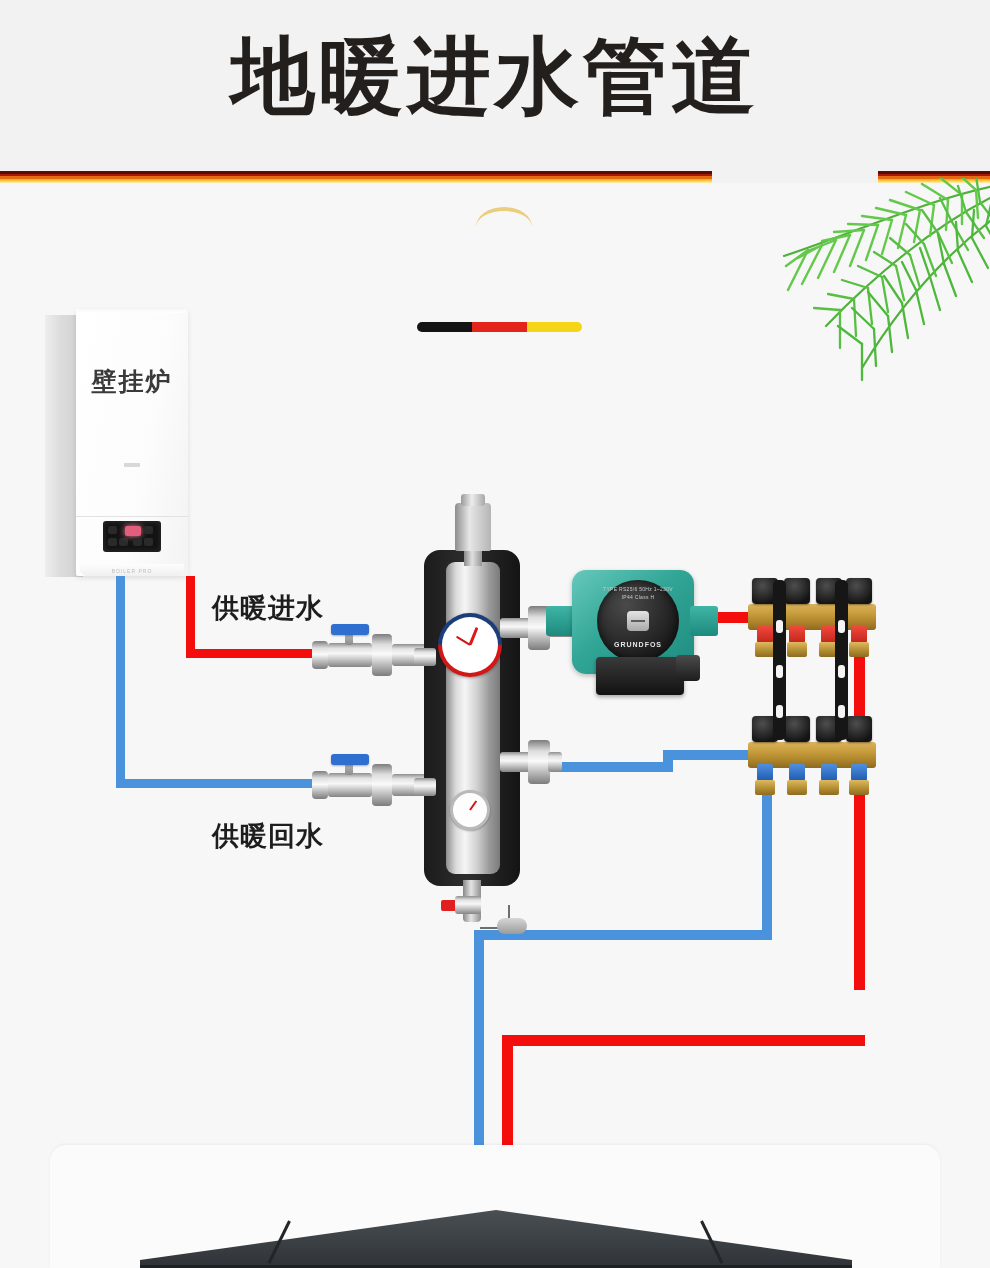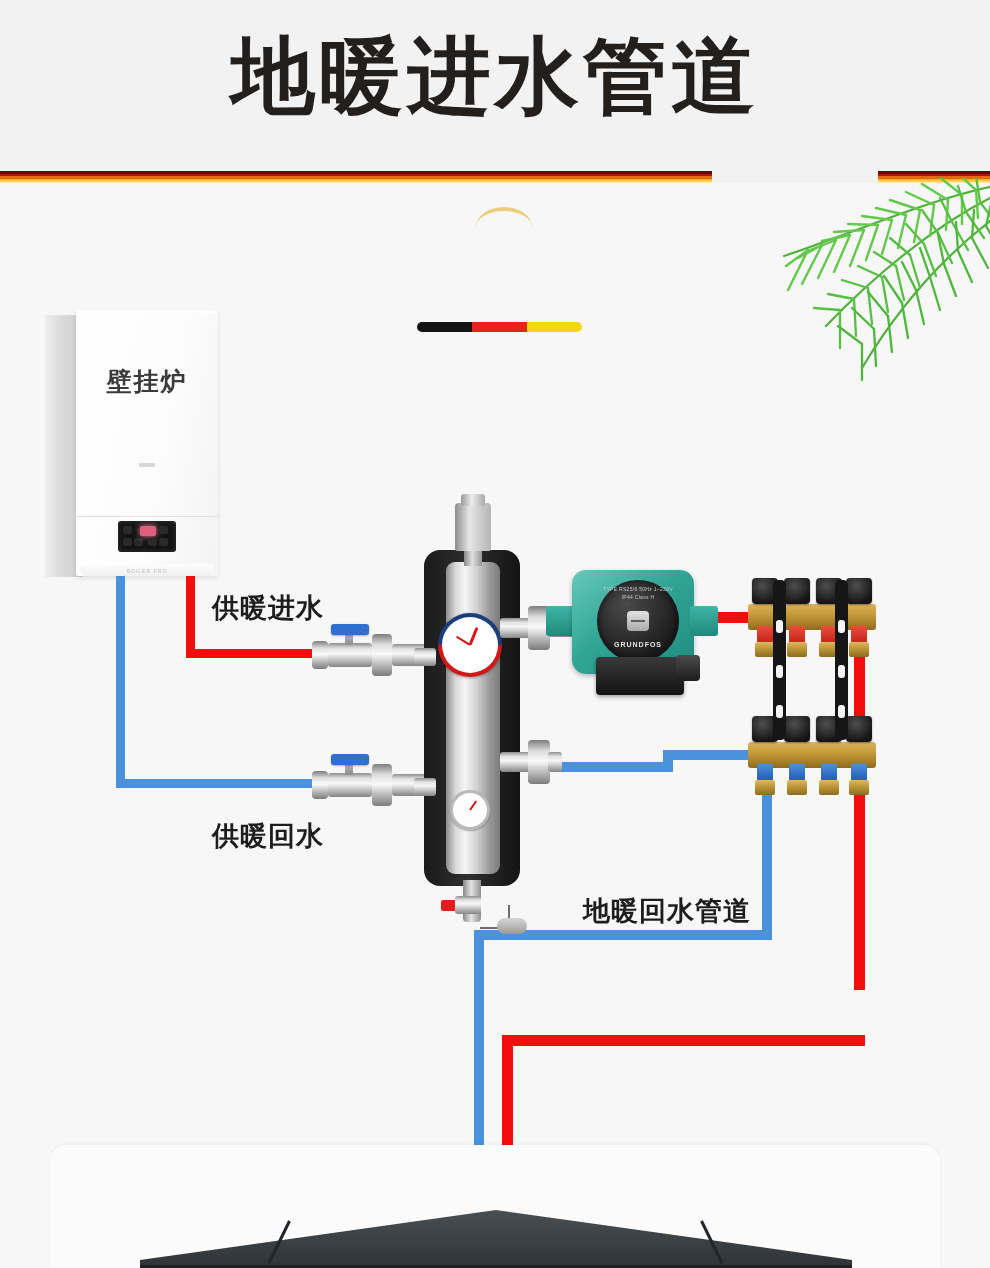--- a/index.html
+++ b/index.html
@@ -54,21 +54,20 @@
   
   .boiler-shadow{
     position:absolute;left:45px;top:315px;width:38px;height:262px;
     background:linear-gradient(90deg,#eeeeee 0%,#dcdcdc 40%,#cfcfcf 100%);
   }
   .boiler{
     position:absolute;left:76px;top:309px;width:112px;height:267px;
     background:linear-gradient(100deg,#ffffff 0%,#fcfcfc 60%,#f3f3f3 100%);
     border-radius:3px 3px 2px 2px;
     box-shadow:0 2px 5px rgba(0,0,0,.10);
-    padding-left:30px;
   }
   .boiler:before{
     content:"";position:absolute;left:2px;top:0;right:2px;height:4px;
     background:linear-gradient(180deg,#f7f7f7,#ffffff);border-radius:3px 3px 0 0;
   }
   .boiler-body-line{position:absolute;left:0;right:0;top:207px;height:1px;background:#e2e2e2;}
   .boiler-label{
     position:absolute;left:0;right:0;top:56px;text-align:center;
     font-size:25px;color:#3a3a3a;font-weight:700;letter-spacing:2px;
   }
@@ -355,21 +354,20 @@
   <div class="pipe blue" style="left:474px;top:930px;width:10px;height:222px;"></div>
   <div class="pipe blue" style="left:474px;top:1140px;width:10px;height:86px;"></div>
 
   <div class="pipe red" style="left:854px;top:612px;width:11px;height:378px;"></div>
   <div class="pipe red" style="left:502px;top:1035px;width:363px;height:11px;"></div>
   <div class="pipe red" style="left:854px;top:1035px;width:11px;height:11px;"></div>
   <div class="pipe red" style="left:502px;top:1035px;width:11px;height:191px;"></div>
 
   <div class="pipe-label" style="left:212px;top:590px;font-family:Liberation Serif, serif;">供暖进水</div>
   <div class="pipe-label" style="left:212px;top:818px;">供暖回水</div>
-  <div class="pipe-label" style="left:583px;top:893px;">地暖回水管道</div>
 
   <div class="union" style="left:312px;top:641px;width:16px;height:28px;"></div>
   <div class="fitting" style="left:328px;top:643px;width:44px;height:24px;"></div>
   <div class="valve-stem" style="left:345px;top:633px;width:8px;height:12px;"></div>
   <div class="valve-handle" style="left:331px;top:624px;width:38px;height:11px;"></div>
   <div class="union" style="left:372px;top:634px;width:20px;height:42px;"></div>
   <div class="fitting" style="left:392px;top:644px;width:34px;height:22px;"></div>
 
   <div class="union" style="left:312px;top:771px;width:16px;height:28px;"></div>
   <div class="fitting" style="left:328px;top:773px;width:44px;height:24px;"></div>

